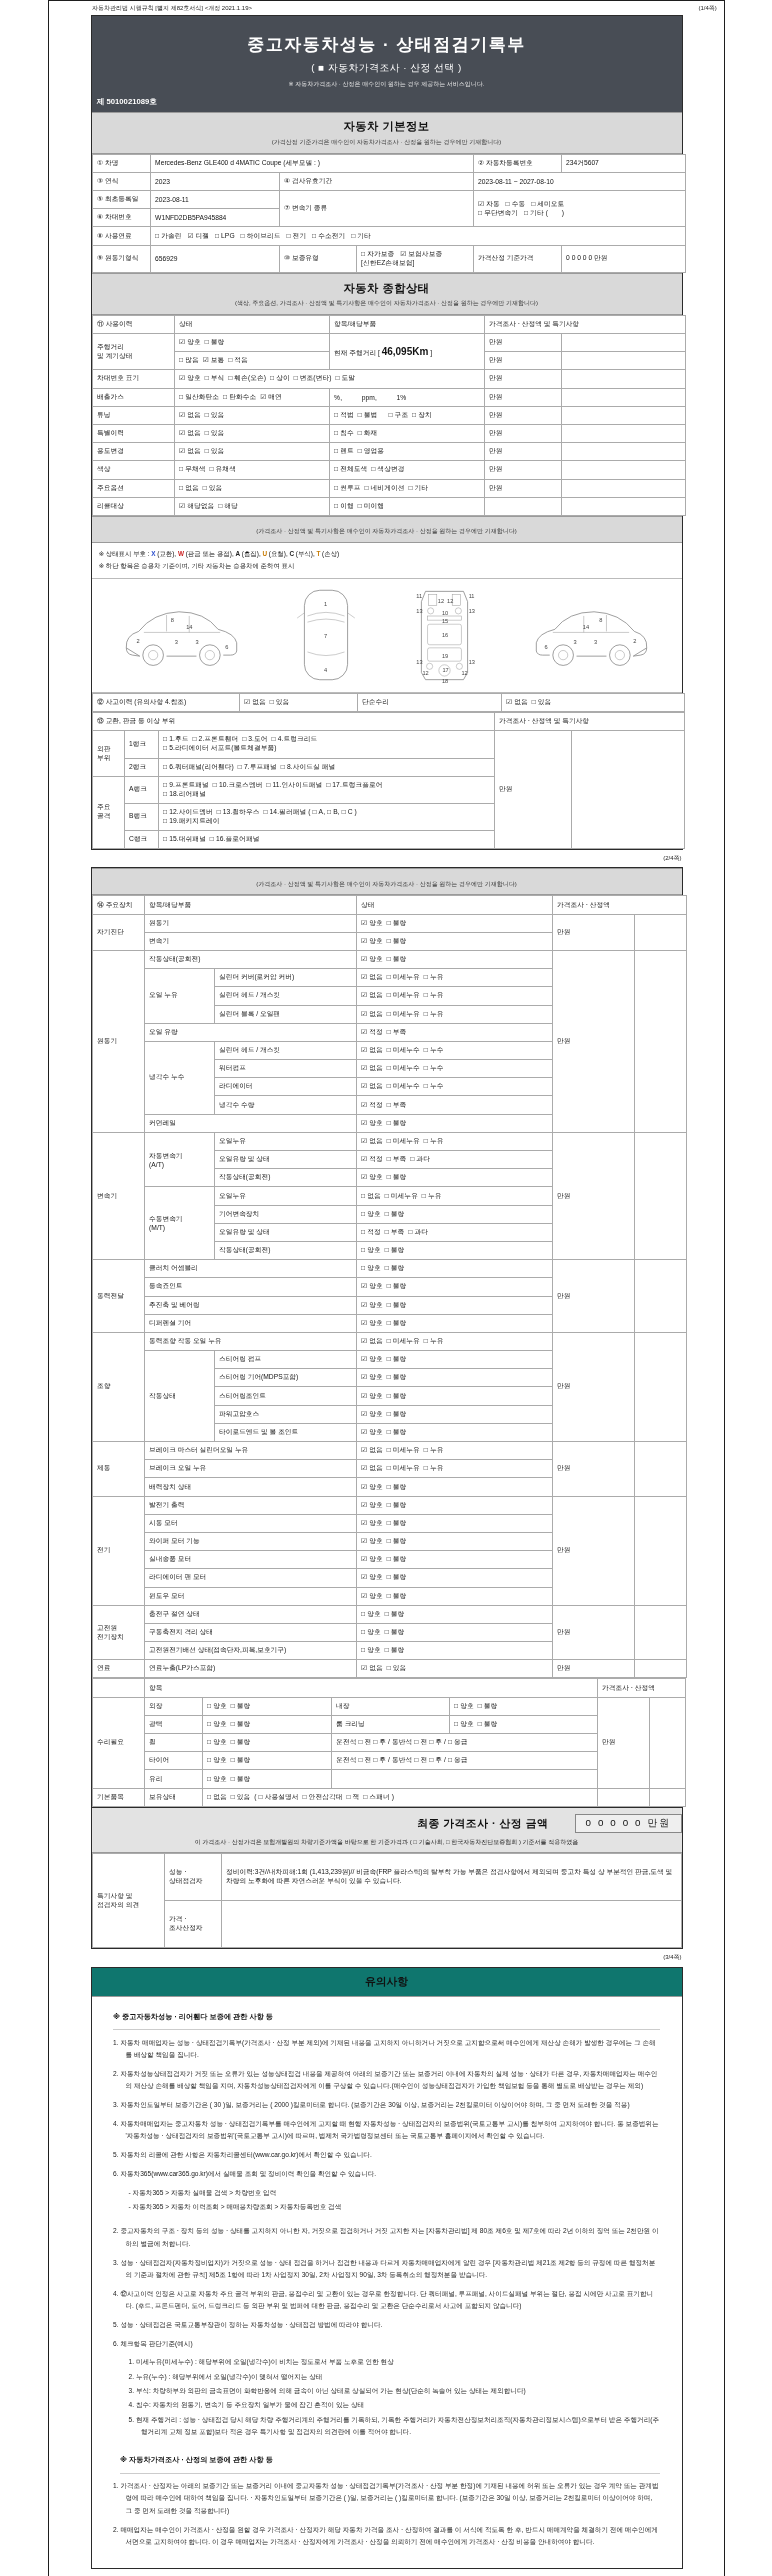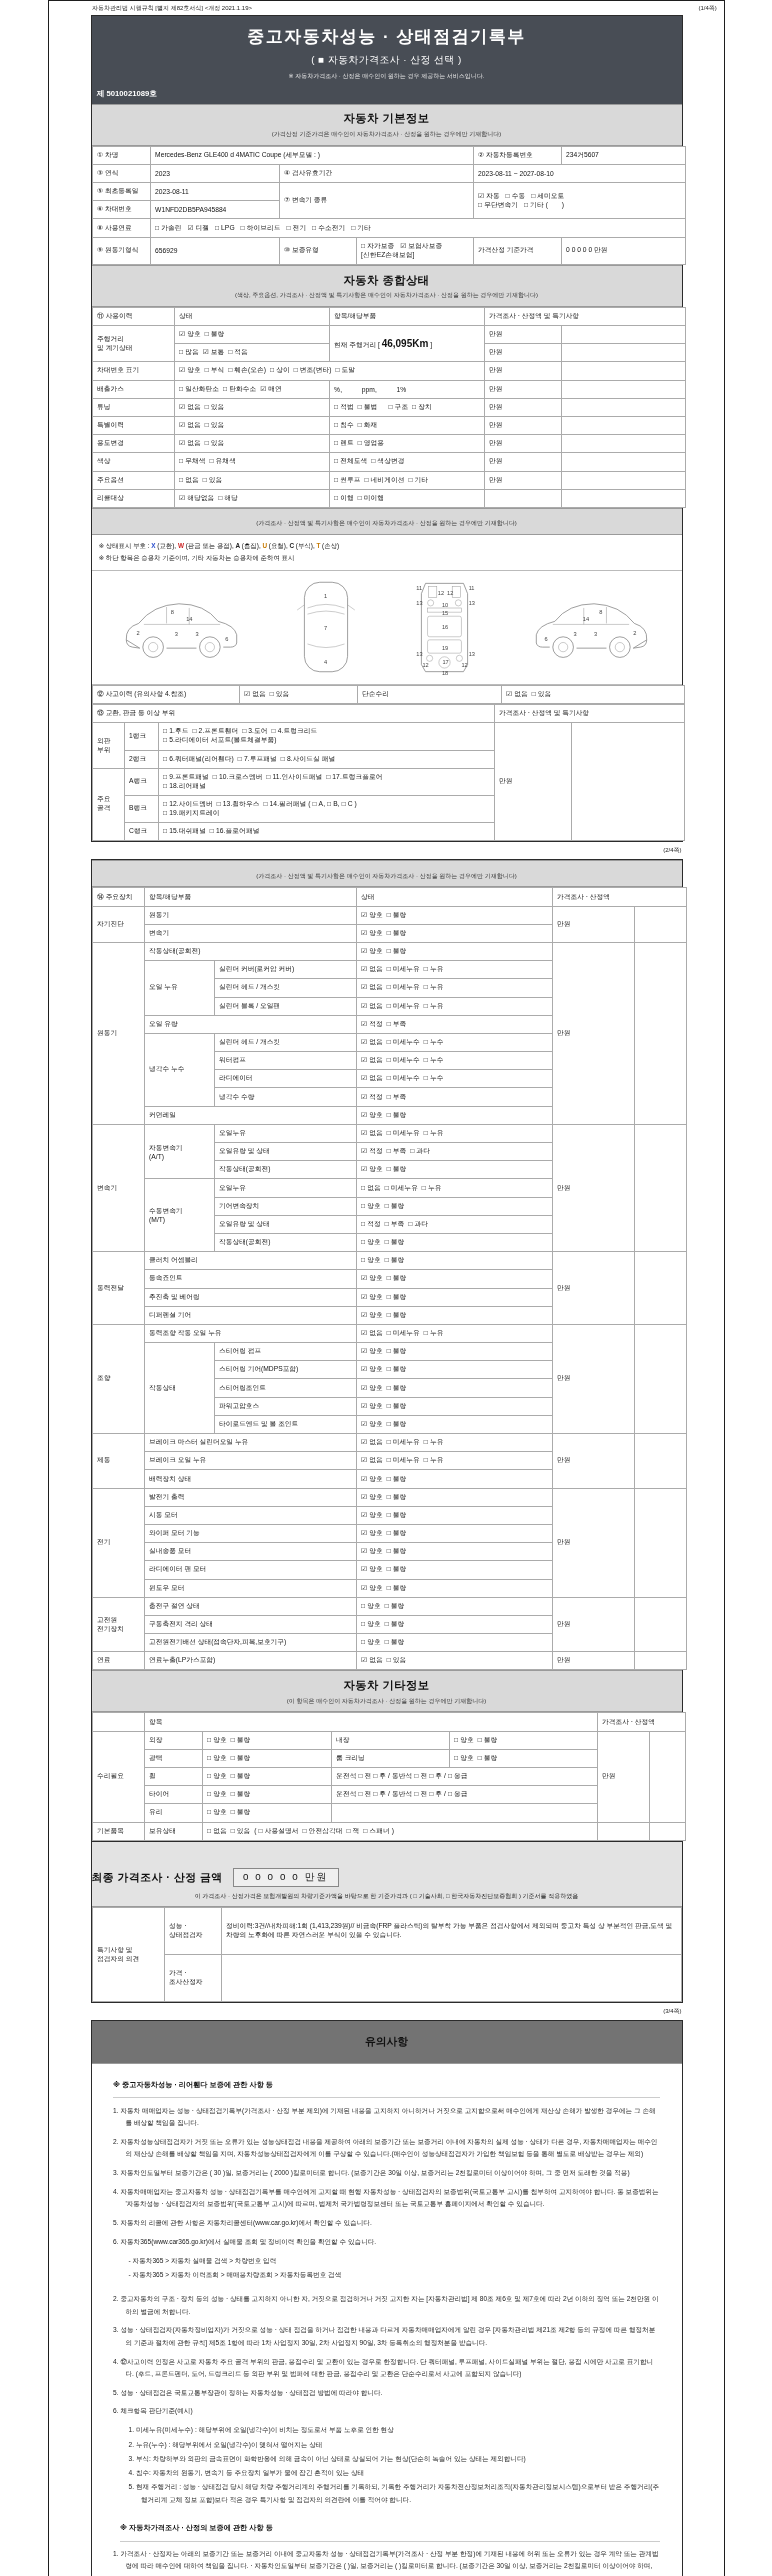--- a/index.html
+++ b/index.html
@@ -3,21 +3,21 @@
 <meta charset="utf-8">
 <style>
   html,body{margin:0;padding:0;background:#fff;}
   body{width:773px;font-family:"Liberation Sans","DejaVu Sans",sans-serif;color:#111;}
   .frame{margin:0 48px;border:1px solid #1e1e1e;background:#fff;padding-bottom:13.4px;}
   .topline{display:flex;justify-content:space-between;font-size:6px;color:#222;padding:3.1px 7.2px 2.1px 43px;}
   .content{width:592px;margin:0 auto;}
   .marker{text-align:right;font-size:6px;color:#222;margin:4.1px 1px;}
   .pagebox{border:1.5px solid #2b2b2b;background:#fff;}
   
-  .titlebox{background:#484d55;color:#fff;padding:9px 0 0;}
+  .titlebox{background:#484d55;color:#fff;padding:17px 0 0;}
   .t-main{text-align:center;font-size:17px;font-weight:bold;letter-spacing:1.5px;}
   .t-sub{text-align:center;font-size:9.8px;margin-top:6.2px;letter-spacing:0.5px;}
   .t-note{text-align:center;font-size:6px;margin-top:4.6px;color:#e9e9e9;}
   .t-no{font-size:7.7px;font-weight:bold;padding:8.2px 5.2px 4.6px;}
   
   .sechead{background:#d9d9d9;border-top:0.5px solid #9a9a9a;border-bottom:0.5px solid #9a9a9a;padding:6.7px 0 5.7px;}
   .sh-title{text-align:center;font-size:11.3px;font-weight:bold;letter-spacing:0.5px;}
   .sh-note{text-align:center;font-size:6px;margin-top:3.6px;color:#333;}
   
   table.tb{width:100%;border-collapse:collapse;table-layout:fixed;}
@@ -34,28 +34,28 @@
   .legend{padding:5.2px 7.2px;border-bottom:0.5px solid #bbb;font-size:6.4px;line-height:1.9;}
   .lc0{color:#2b4fce;font-weight:bold}.lc1{color:#cc2222;font-weight:bold}
   .lc2{color:#222;font-weight:bold}.lc3{color:#c77a00;font-weight:bold}
   .lc4{color:#222;font-weight:bold}.lc5{color:#c77a00;font-weight:bold}
   .diagrams{display:flex;justify-content:space-around;align-items:center;padding:7.2px 4.1px 8.2px;border-bottom:0.5px solid #bbb;}
   .diagrams svg{display:block;}
   .dg-stroke{fill:none;stroke:#8a8a8a;stroke-width:1.6;}
   .dg-thin{fill:none;stroke:#9a9a9a;stroke-width:1;}
   .dg-num{font-size:11px;fill:#444;}
   
-  .noticehead{background:#737373;border-bottom:0.5px solid #9a9a9a;text-align:center;font-size:10.8px;font-weight:bold;padding:14px 0;}
+  .noticehead{background:#0f766e;border-bottom:0.5px solid #9a9a9a;text-align:center;font-size:10.8px;font-weight:bold;padding:7px 0;}
   .notice-body{padding:4.1px 21.6px 13.4px;}
   .nsub{font-size:7.2px;font-weight:bold;margin:11.3px 0 5.2px;padding-bottom:7.2px;border-bottom:0.5px solid #ccc;}
   .np{font-size:6.6px;line-height:1.85;margin:6.7px 0;padding-left:12.4px;text-indent:-12.4px;color:#1a1a1a;}
   .np.ind{margin-left:15.5px;margin-top:2.1px;margin-bottom:2.1px;}
   
   .finalband{background:#e3e3e3;border-top:1px solid #2b2b2b;border-bottom:0.5px solid #9a9a9a;padding:6.2px 0 5.2px;text-align:center;}
-  .final-line{display:flex;justify-content:flex-start;align-items:center;gap:10px;margin-top:20px;}
+  .final-line{display:flex;justify-content:flex-end;align-items:center;gap:27px;}
   .final-label{font-size:10.8px;font-weight:bold;letter-spacing:0.5px;}
   .final-amount{border:0.5px solid #888;background:#efefef;font-size:9.8px;padding:2.1px 9.3px;letter-spacing:2.1px;}
   .final-note{font-size:6px;margin-top:4.6px;color:#222;}
   .w-dev{width:52px;} .w-itemA{width:70px;} .w-itemB{width:142px;} .w-state{width:196px;} .w-price{width:82px;} .w-blank{width:52px;}
 </style>
 </head>
 <body>
 
 <div class="frame">
   <div class="topline">
@@ -586,24 +586,20 @@
             <tr>
               <td class="lbl ml ctr">연료</td>
               <td class="lbl" colspan="2">연료누출(LP가스포함)</td>
               <td class="opts">☑ 없음  □ 있음</td>
               <td class="price">만원</td>
               <td class="blank"></td>
             </tr>
           </tbody>
       </table>
 
-      <div class="sechead">
-        <div class="sh-title">자동차 기타정보</div>
-        <div class="sh-note">(이 항목은 매수인이 자동차가격조사 · 산정을 원하는 경우에만 기재합니다)</div>
-      </div>
       <table class="tb">
         <colgroup>
             <col style="width:52px">
             <col style="width:58px">
             <col style="width:129px">
             <col style="width:118px">
             <col style="width:148px">
             <col style="width:52px">
             <col style="width:36px">
           </colgroup>

